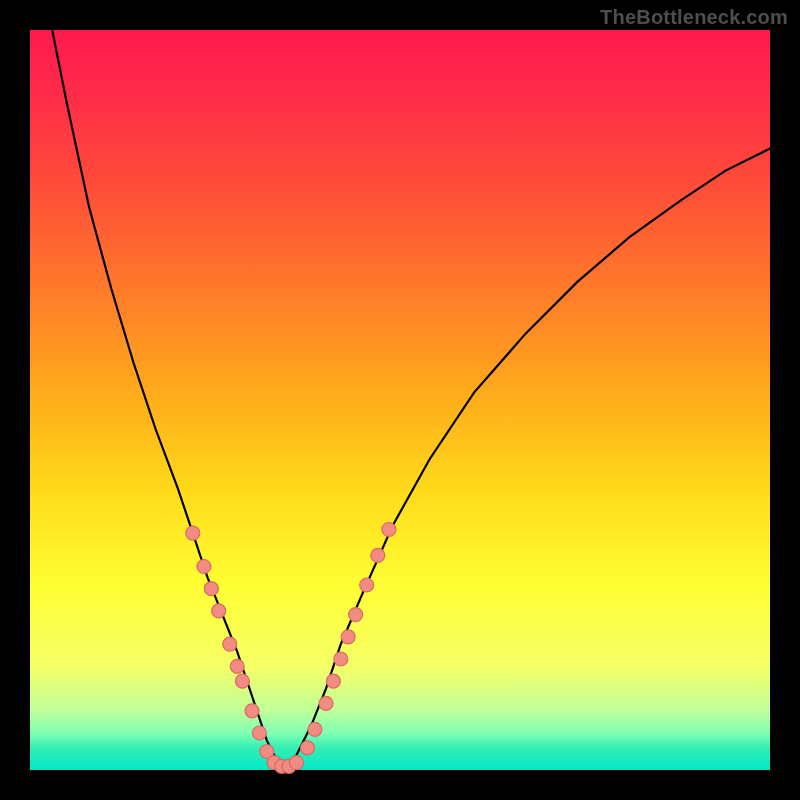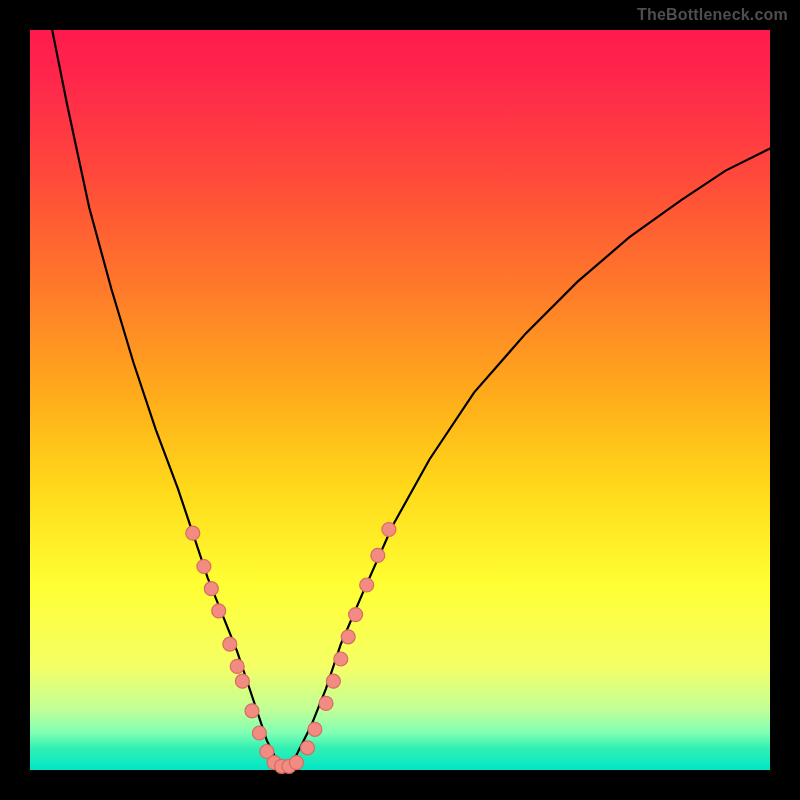--- a/index.html
+++ b/index.html
@@ -28,21 +28,21 @@
       #f5ff66 86%,
       #bfff99 92%,
       #7fffb3 95%,
       #33f0b3 97%,
       #00e6c7 100%);
   }
   .watermark {
     position: absolute;
     top: 6px;
     right: 12px;
-    font-size: 16px;
+    font-size: 20px;
     font-weight: 600;
     color: #4e4e4e;
     letter-spacing: 0.2px;
   }
   svg.plot {
     position: absolute;
     left: 30px;
     top: 30px;
     width: 740px;
     height: 740px;

